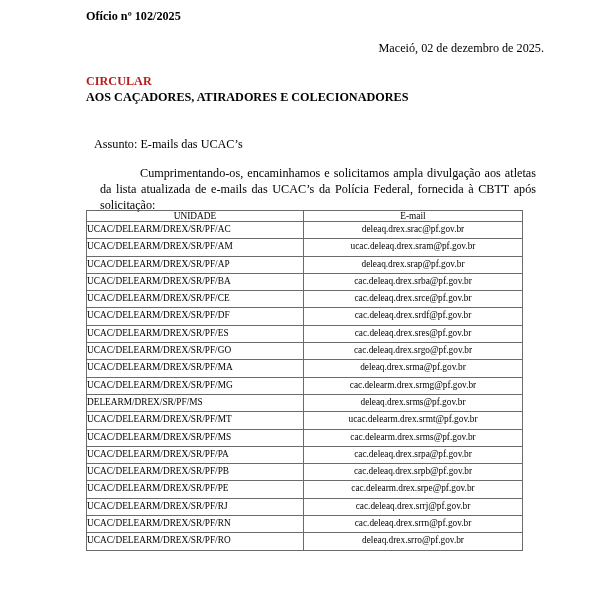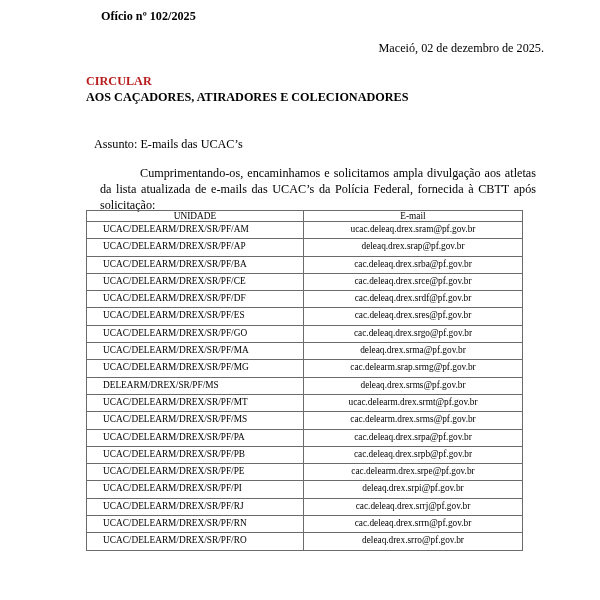--- a/index.html
+++ b/index.html
@@ -1,28 +1,28 @@
 <!DOCTYPE html>
 <html><head>
 <meta charset="utf-8">
 <style>
   html, body { margin:0; padding:0; background:#ffffff; }
   body { width:600px; height:600px; overflow:hidden; position:relative;
          font-family:"Liberation Serif", "DejaVu Serif", serif; color:#000; }
   .page { position:absolute; left:0; top:0; width:600px; height:600px; }
-  .oficio { position:absolute; left:101px; top:9px; font-weight:bold; font-size:12.2px; }
+  .oficio { position:absolute; left:86px; top:9px; font-weight:bold; font-size:12.2px; }
   .date { position:absolute; right:56px; top:41px; font-size:12.2px; }
   .circular { position:absolute; left:86px; top:74px; font-weight:bold; font-size:12.2px; color:#b91c1c; }
   .audience { position:absolute; left:86px; top:90px; font-weight:bold; font-size:12.2px; }
   .subject { position:absolute; left:94px; top:137px; font-size:12.2px; }
   .body-text { position:absolute; left:100px; top:165px; width:436px; font-size:12.2px; line-height:16px; text-align:justify; }
   .body-text .indent { display:inline-block; width:40px; }
   table.emails { position:absolute; left:86px; top:210px; width:436px; border-collapse:collapse;
                  font-size:9.3px; table-layout:fixed; }
-  table.emails th, table.emails td { border:1px solid #6b6b6b; padding:0 16px; white-space:nowrap; overflow:hidden; }
+  table.emails th, table.emails td { border:1px solid #6b6b6b; padding:0 0; white-space:nowrap; overflow:hidden; }
   table.emails th { font-weight:normal; text-align:center; height:10px; line-height:10px; }
   table.emails td { height:15.3px; line-height:12px; vertical-align:top; padding-top:1px; }
   table.emails td.unit { text-align:left; }
   table.emails td.mail { text-align:center; }
   col.c1 { width:217px; } col.c2 { width:219px; }
 </style>
 </head>
 <body>
 
 <div class="page">
@@ -38,20 +38,24 @@
         <col class="c1">
         <col class="c2">
       </colgroup>
     <thead>
       <tr>
         <th>UNIDADE</th>
         <th>E-mail</th>
       </tr>
     </thead>
     <tbody id="rows">
+        <tr>
+          <td class="unit">UCAC/DELEARM/DREX/SR/PF/AC</td>
+          <td class="mail">deleaq.drex.srac@pf.gov.br</td>
+        </tr>
         <tr>
           <td class="unit">UCAC/DELEARM/DREX/SR/PF/AM</td>
           <td class="mail">ucac.deleaq.drex.sram@pf.gov.br</td>
         </tr>
         <tr>
           <td class="unit">UCAC/DELEARM/DREX/SR/PF/AP</td>
           <td class="mail">deleaq.drex.srap@pf.gov.br</td>
         </tr>
         <tr>
           <td class="unit">UCAC/DELEARM/DREX/SR/PF/BA</td>
@@ -72,21 +76,21 @@
         <tr>
           <td class="unit">UCAC/DELEARM/DREX/SR/PF/GO</td>
           <td class="mail">cac.deleaq.drex.srgo@pf.gov.br</td>
         </tr>
         <tr>
           <td class="unit">UCAC/DELEARM/DREX/SR/PF/MA</td>
           <td class="mail">deleaq.drex.srma@pf.gov.br</td>
         </tr>
         <tr>
           <td class="unit">UCAC/DELEARM/DREX/SR/PF/MG</td>
-          <td class="mail">cac.delearm.srap.srmg@pf.gov.br</td>
+          <td class="mail">cac.delearm.drex.srmg@pf.gov.br</td>
         </tr>
         <tr>
           <td class="unit">DELEARM/DREX/SR/PF/MS</td>
           <td class="mail">deleaq.drex.srms@pf.gov.br</td>
         </tr>
         <tr>
           <td class="unit">UCAC/DELEARM/DREX/SR/PF/MT</td>
           <td class="mail">ucac.delearm.drex.srmt@pf.gov.br</td>
         </tr>
         <tr>
@@ -99,24 +103,20 @@
         </tr>
         <tr>
           <td class="unit">UCAC/DELEARM/DREX/SR/PF/PB</td>
           <td class="mail">cac.deleaq.drex.srpb@pf.gov.br</td>
         </tr>
         <tr>
           <td class="unit">UCAC/DELEARM/DREX/SR/PF/PE</td>
           <td class="mail">cac.delearm.drex.srpe@pf.gov.br</td>
         </tr>
         <tr>
-          <td class="unit">UCAC/DELEARM/DREX/SR/PF/PI</td>
-          <td class="mail">deleaq.drex.srpi@pf.gov.br</td>
-        </tr>
-        <tr>
           <td class="unit">UCAC/DELEARM/DREX/SR/PF/RJ</td>
           <td class="mail">cac.deleaq.drex.srrj@pf.gov.br</td>
         </tr>
         <tr>
           <td class="unit">UCAC/DELEARM/DREX/SR/PF/RN</td>
           <td class="mail">cac.deleaq.drex.srrn@pf.gov.br</td>
         </tr>
         <tr>
           <td class="unit">UCAC/DELEARM/DREX/SR/PF/RO</td>
           <td class="mail">deleaq.drex.srro@pf.gov.br</td>

